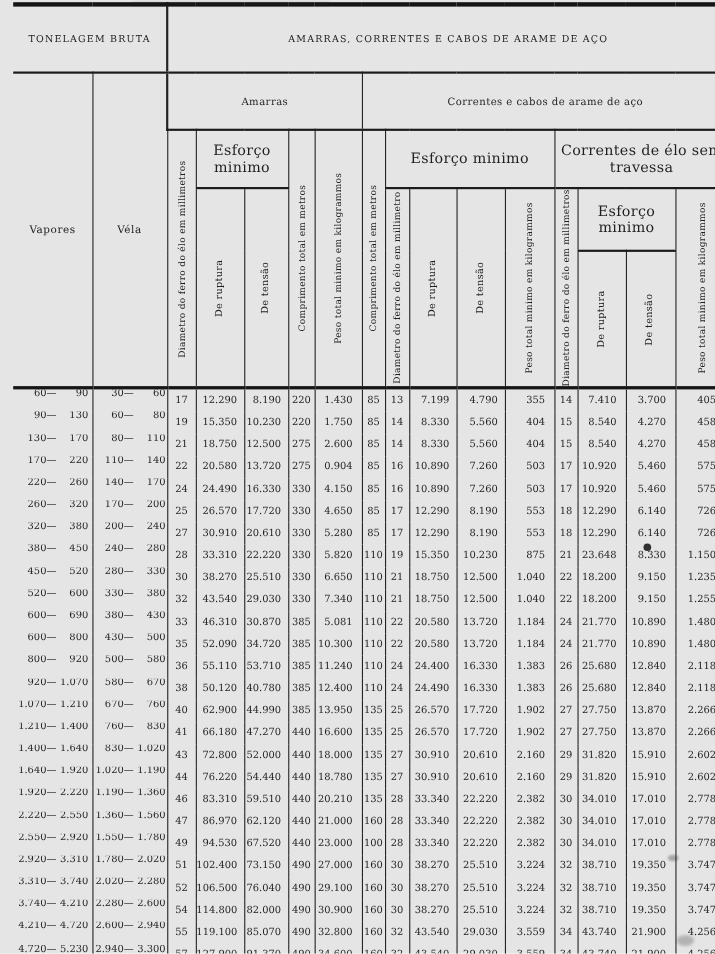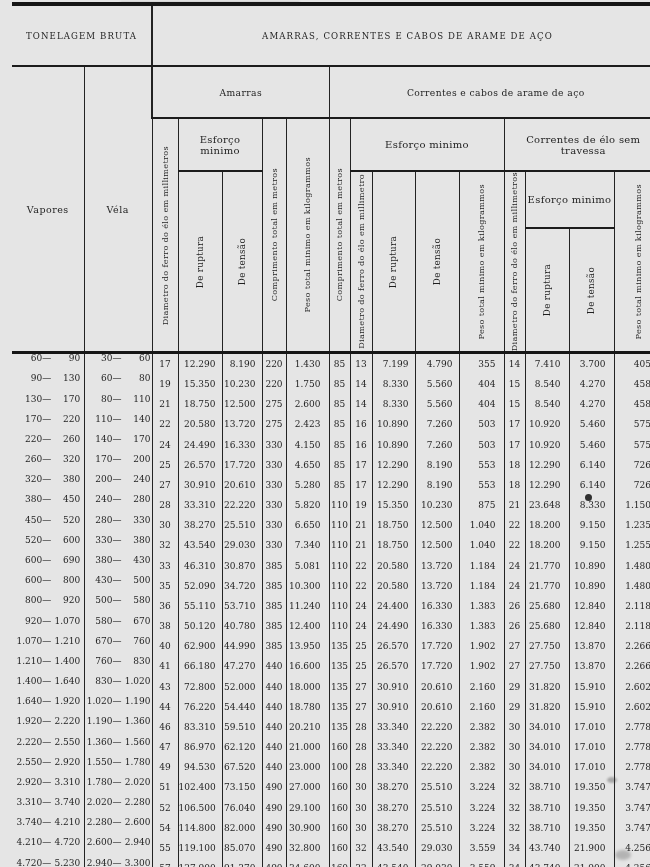--- a/index.html
+++ b/index.html
@@ -8,21 +8,21 @@
         font-family:"DejaVu Serif","Liberation Serif",serif;color:#1f1f1f;padding-left:12px;}
   table{border-collapse:collapse;table-layout:fixed;width:650px;margin-top:2px;
         border-top:4px solid #151515;}
   th,td{border-left:1.5px solid #232323;padding:0;font-weight:normal;
         overflow:hidden;}
   .noL{border-left:none;}
   .bb{border-bottom:2px solid #1c1c1c;}
   thead th{vertical-align:middle;text-align:center;}
   .caps{font-size:8.6px;letter-spacing:1.1px;}
   .grp{font-size:9.2px;letter-spacing:.4px;margin-top:48px;}
-  .esf{font-size:10px;letter-spacing:.3px;}
+  .esf{font-size:13px;letter-spacing:.3px;}
   .plain{font-size:9.5px;letter-spacing:.5px;}
   .vwrap{display:flex;align-items:center;justify-content:center;height:100%;}
   .vert{writing-mode:vertical-rl;transform:rotate(180deg);
         font-size:8.2px;line-height:1.25;letter-spacing:.3px;
         max-height:200px;text-align:center;margin:0 auto;}
   .vert.big{font-size:8.8px;}
   tbody td{height:20.18px;font-size:9px;line-height:1;white-space:nowrap;}
   tbody tr:first-child td{border-top:3px solid #161616;}
   td.ci{text-align:center;}
   td.num{text-align:right;}
@@ -257,21 +257,21 @@
             <span class="range">
               <span class="a">110</span>
               <span class="d">—</span>
               <span class="b">140</span>
             </span>
           </td>
           <td class="ci">22</td>
           <td class="num p6">20.580</td>
           <td class="num p6">13.720</td>
           <td class="ci">275</td>
-          <td class="num p8">2.423</td>
+          <td class="num p8">0.904</td>
           <td class="ci">85</td>
           <td class="ci">16</td>
           <td class="num p6">10.890</td>
           <td class="num p6">7.260</td>
           <td class="num p8">503</td>
           <td class="ci">17</td>
           <td class="num p8">10.920</td>
           <td class="num p8">5.460</td>
           <td class="num p12">575</td>
         </tr>

